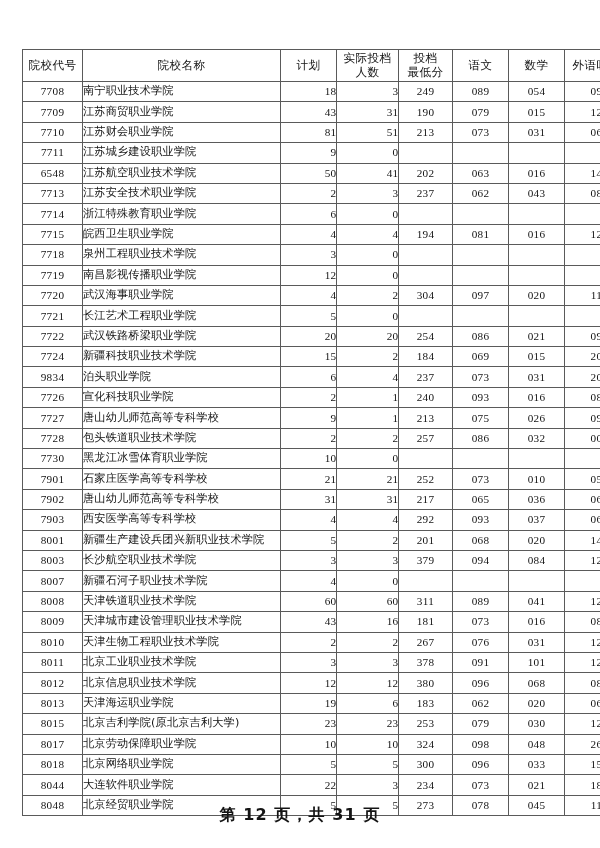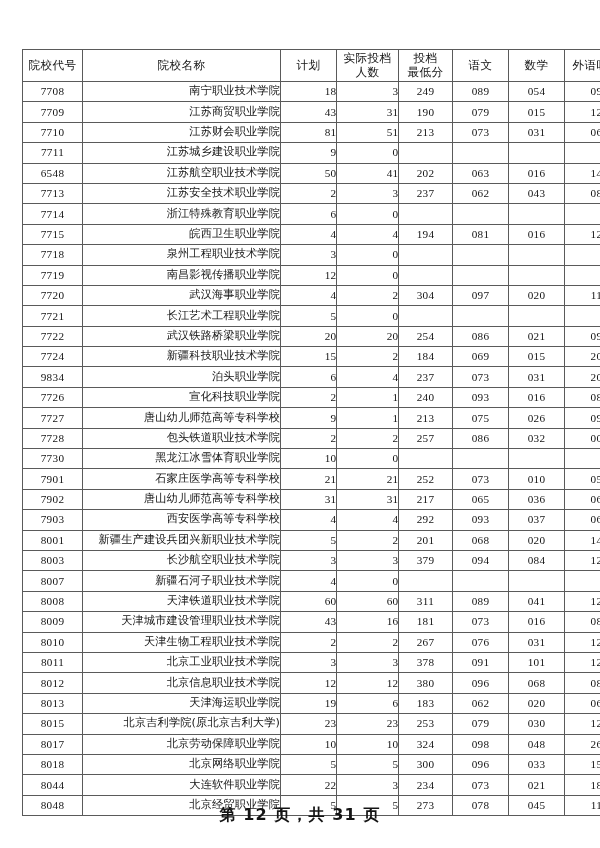--- a/index.html
+++ b/index.html
@@ -70,21 +70,21 @@
   .col-eng    { width: 64px; }
 
   td.c-code {
     text-align: center;
     font-family: "Liberation Serif", "DejaVu Serif", serif;
     font-size: 12px;
     letter-spacing: 0.3px;
     margin-left: 24px;
   }
   td.c-name {
-    text-align: right;
+    text-align: left;
     padding-left: 5px;
     font-size: 11.4px;
     letter-spacing: 0.15px;
     margin-top: 20px;
   }
   td.c-num-right {
     text-align: right;
     padding-right: 4px;
     font-family: "Liberation Serif", "DejaVu Serif", serif;
     font-size: 12px;

